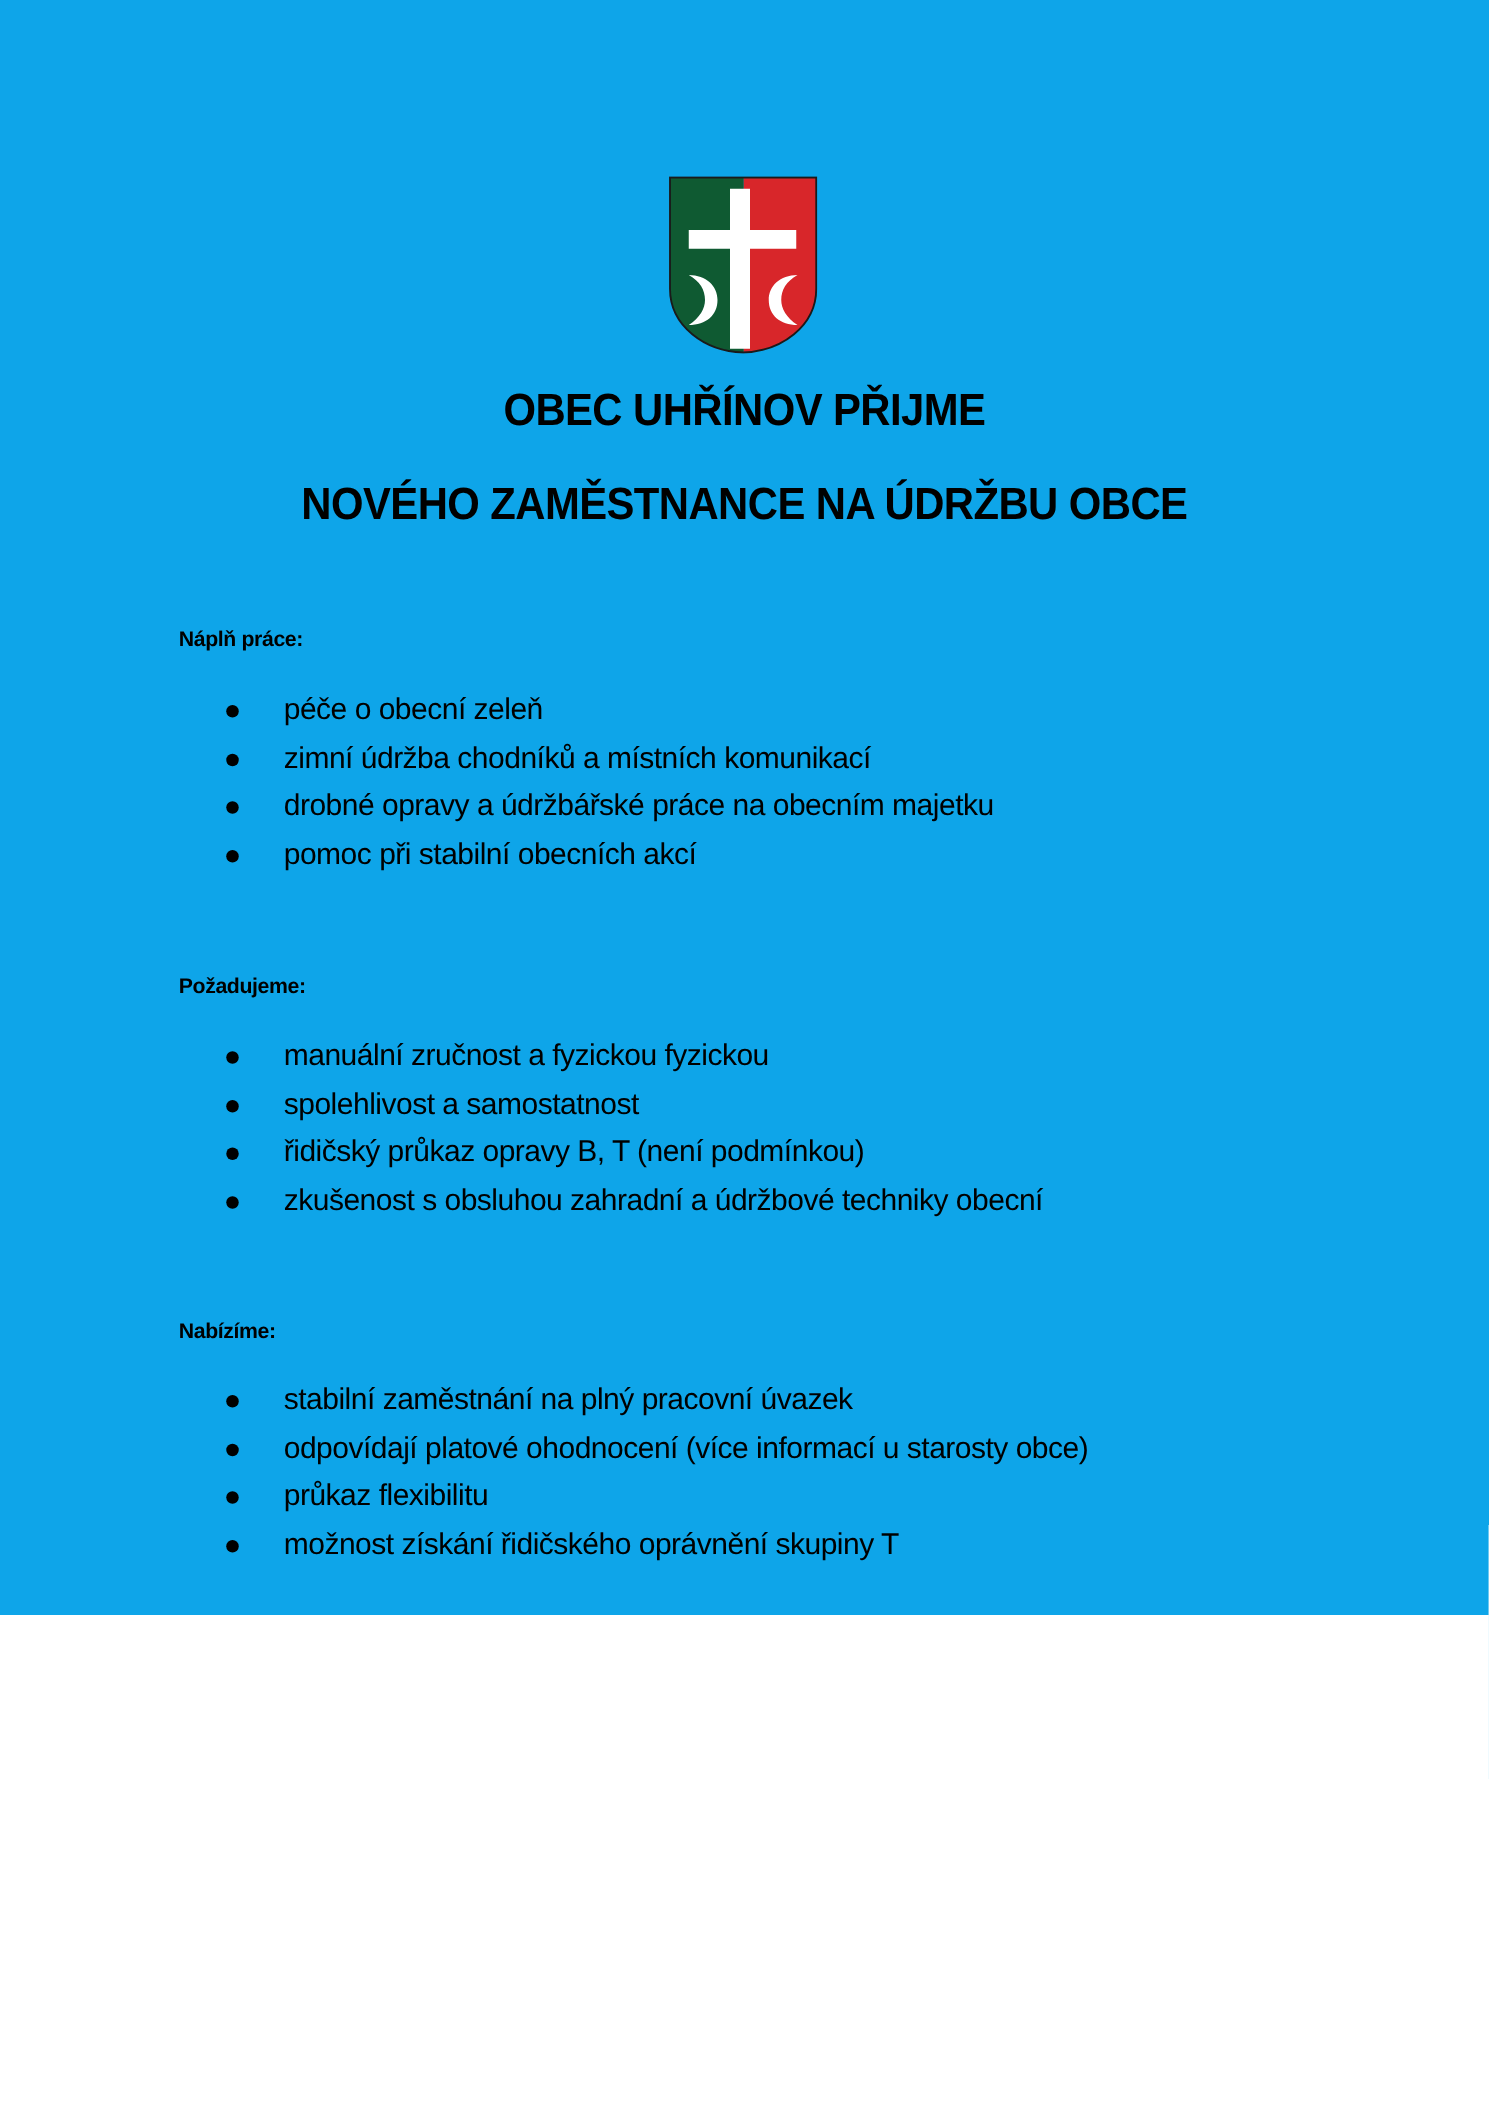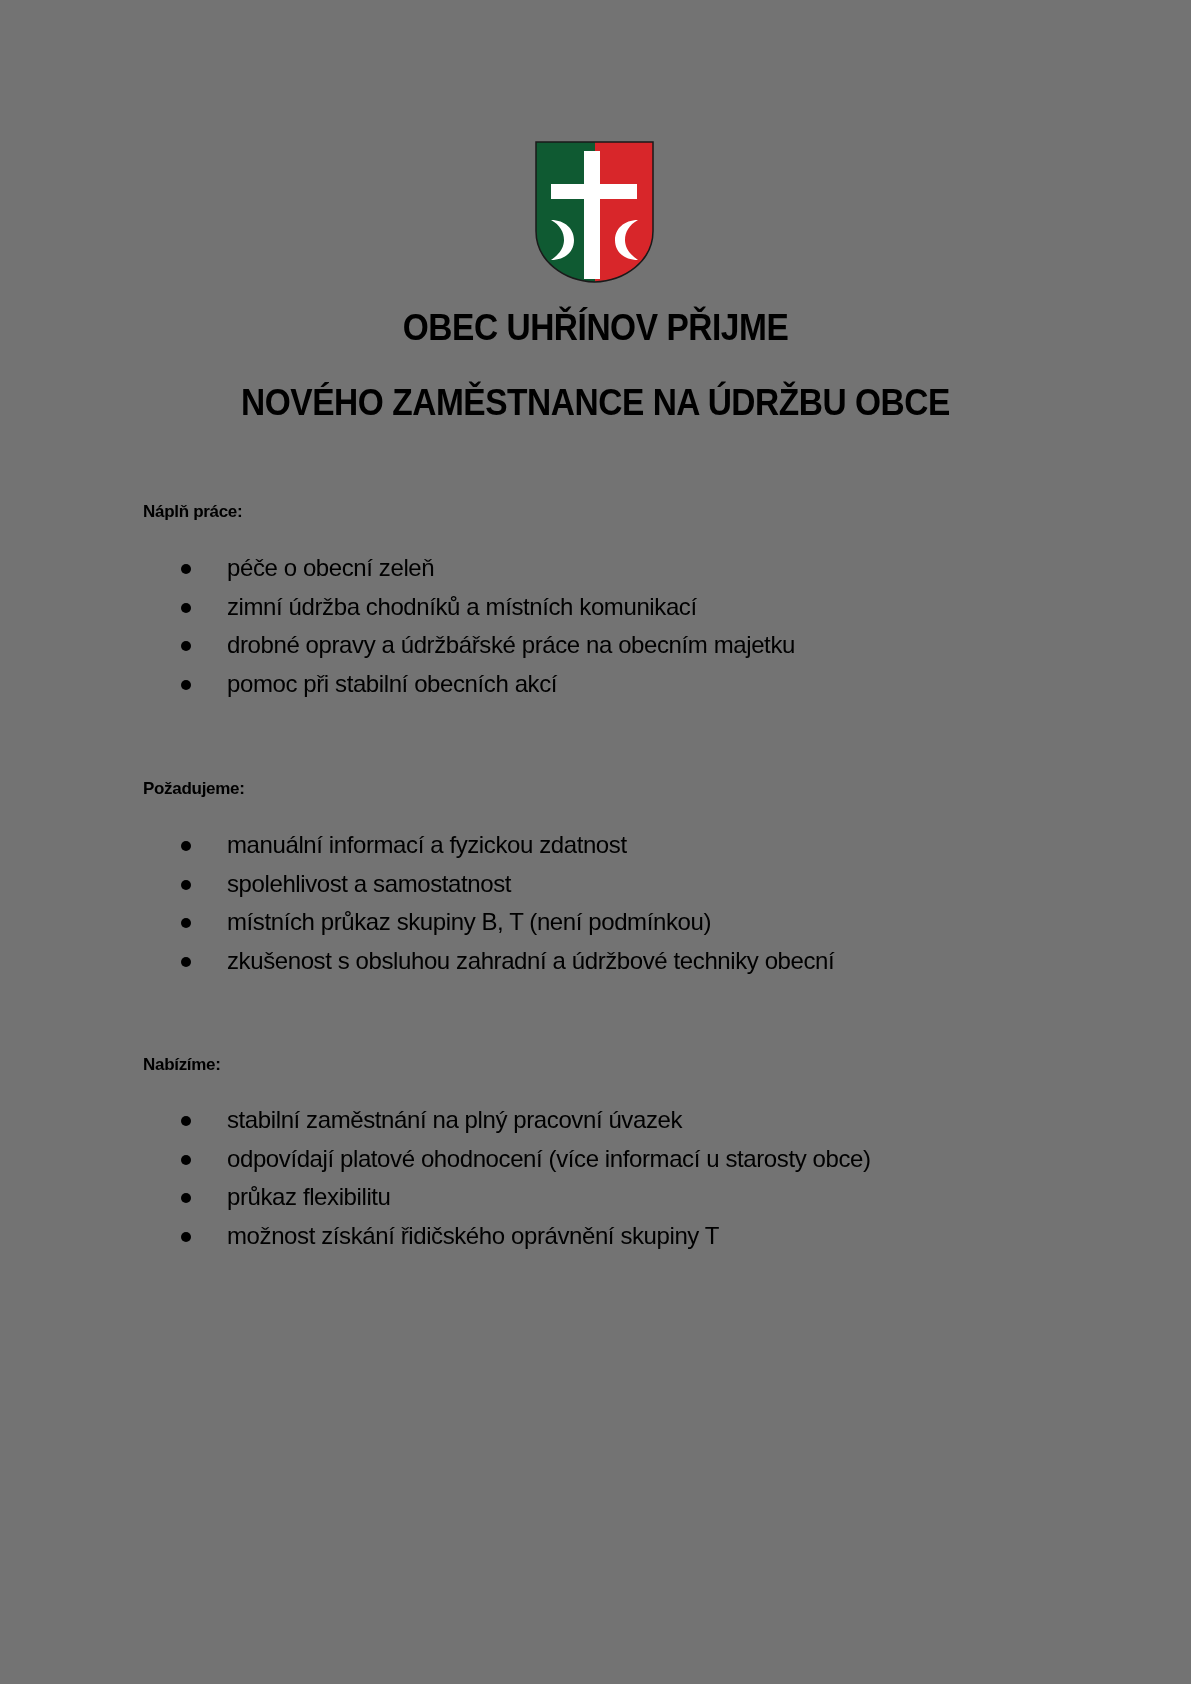--- a/index.html
+++ b/index.html
@@ -12,22 +12,22 @@
     height: 1684px;
     position: relative;
     overflow: hidden;
     font-family: "Liberation Sans", "DejaVu Sans", sans-serif;
     color: #000000;
   }
   .page {
     position: absolute;
     left: 0; top: 0;
     width: 1191px;
-    height: 1684px;
-    background: #737373;
+    height: 1292px;
+    background: #0ea5e9;
   }
   .crest {
     position: absolute;
     left: 535px;
     top: 141px;
     width: 119px;
     height: 142px;
   }
   .title {
     position: absolute;
@@ -135,29 +135,29 @@
     <li class="bullet-item">
       <span class="bullet-dot"></span>
       <span class="bullet-text">pomoc při stabilní obecních akcí</span>
     </li>
   </ul>
 
   <div class="section-heading" style="top:774px;">Požadujeme:</div>
   <ul class="bullets" style="top:830px;">
     <li class="bullet-item">
       <span class="bullet-dot"></span>
-      <span class="bullet-text">manuální informací a fyzickou zdatnost</span>
+      <span class="bullet-text">manuální zručnost a fyzickou fyzickou</span>
     </li>
     <li class="bullet-item">
       <span class="bullet-dot"></span>
       <span class="bullet-text">spolehlivost a samostatnost</span>
     </li>
     <li class="bullet-item">
       <span class="bullet-dot"></span>
-      <span class="bullet-text">místních průkaz skupiny B, T (není podmínkou)</span>
+      <span class="bullet-text">řidičský průkaz opravy B, T (není podmínkou)</span>
     </li>
     <li class="bullet-item">
       <span class="bullet-dot"></span>
       <span class="bullet-text">zkušenost s obsluhou zahradní a údržbové techniky obecní</span>
     </li>
   </ul>
 
   <div class="section-heading" style="top:1050px;">Nabízíme:</div>
   <ul class="bullets" style="top:1105px;">
     <li class="bullet-item">

